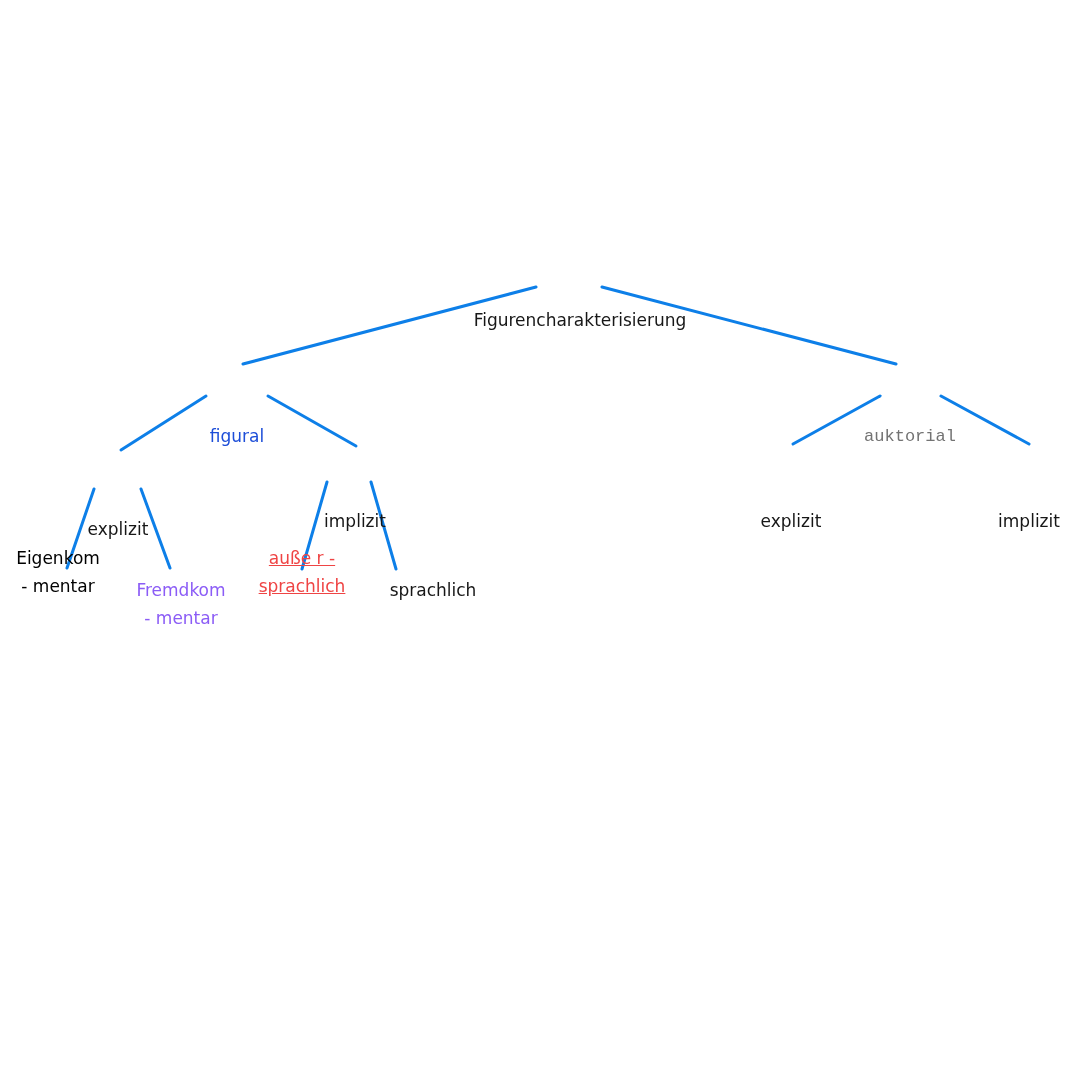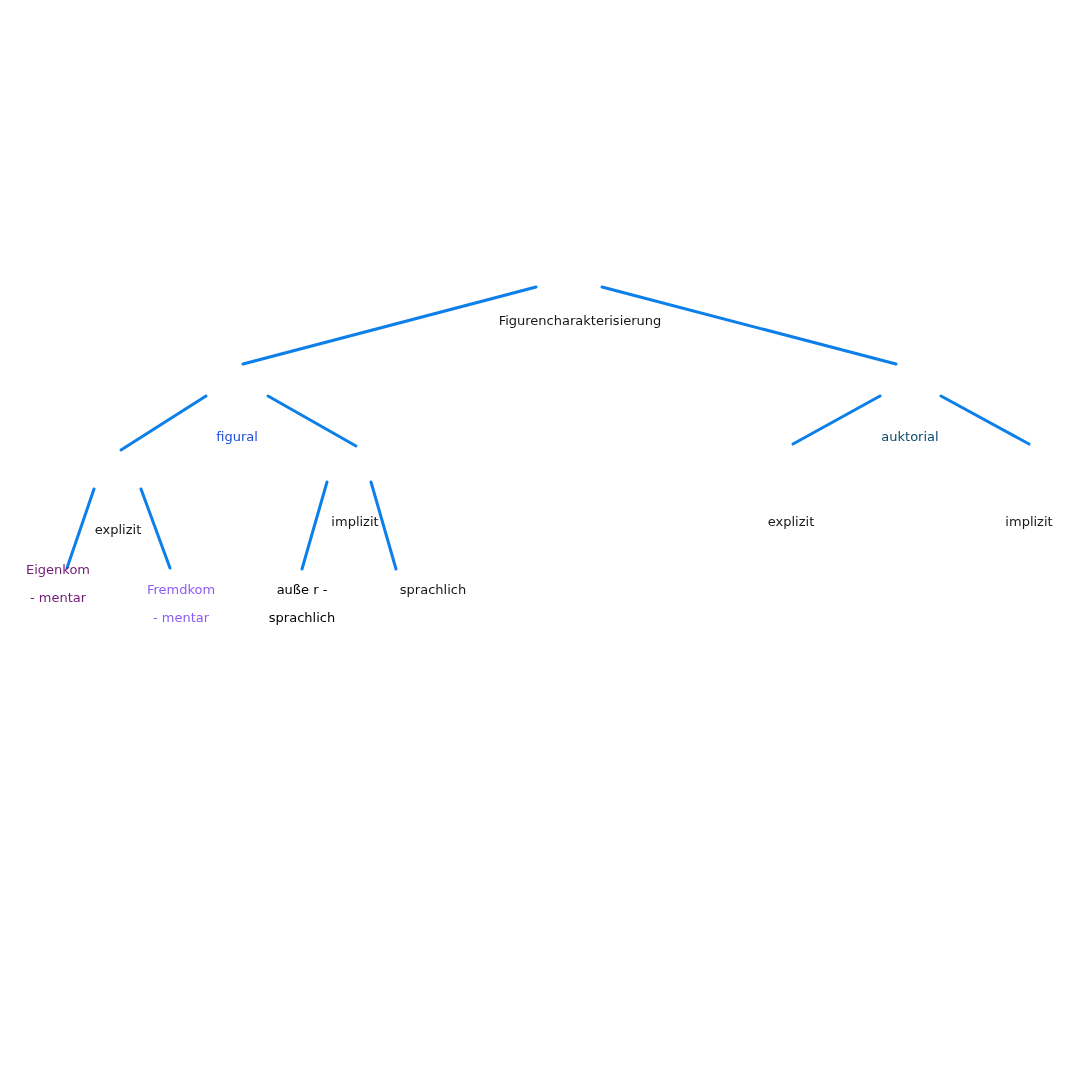--- a/index.html
+++ b/index.html
@@ -22,21 +22,21 @@
     position: absolute;
     left: 0;
     top: 0;
     width: 1080px;
     height: 1080px;
     pointer-events: none;
   }
   .node {
     position: absolute;
     color: #171717;
-    font-size: 13px;
+    font-size: 17px;
     line-height: 27px;
     white-space: pre;
     text-align: center;
     transform: translate(-50%, 0);
   }
   .node.multiline {
     white-space: normal;
     line-height: 28px;
   }
   .node-line {
@@ -64,51 +64,51 @@
   </svg>
 
   <div class="node" id="n-root" style="left: 580px; top: 253px; color: rgb(23, 23, 23);">
     <span class="node-line">Figurencharakterisierung</span>
   </div>
 
   <div class="node" id="n-figural" style="left: 237px; top: 369px; color: #1d4ed8;">
     <span class="node-line">figural</span>
   </div>
 
-  <div class="node" id="n-auktorial" style="left: 910px; top: 369px; color: #0c4a6e;">
+  <div class="node" id="n-auktorial" style="left: 910px; top: 369px; color: #737373; font-family: Liberation Mono, monospace;">
     <span class="node-line">auktorial</span>
   </div>
 
   <div class="node" id="n-figural_explizit" style="left: 118px; top: 462px; color: rgb(23, 23, 23);">
     <span class="node-line">explizit</span>
   </div>
 
   <div class="node" id="n-figural_implizit" style="left: 355px; top: 454px; color: rgb(23, 23, 23);">
     <span class="node-line">implizit</span>
   </div>
 
   <div class="node" id="n-auktorial_explizit" style="left: 791px; top: 454px; color: rgb(23, 23, 23);">
     <span class="node-line">explizit</span>
   </div>
 
   <div class="node" id="n-auktorial_implizit" style="left: 1029px; top: 454px; color: rgb(23, 23, 23);">
     <span class="node-line">implizit</span>
   </div>
 
-  <div class="node multiline" id="n-eigenkommentar" style="left: 58px; top: 556px; color: #701a75;">
+  <div class="node multiline" id="n-eigenkommentar" style="left: 58px; top: 544px; color: #000000;">
     <span class="node-line">Eigenkom</span>
     <span class="node-line">- mentar</span>
   </div>
 
   <div class="node multiline" id="n-fremdkommentar" style="left: 181px; top: 576px; color: #8b5cf6;">
     <span class="node-line">Fremdkom</span>
     <span class="node-line">- mentar</span>
   </div>
 
-  <div class="node multiline" id="n-aussersprachlich" style="left: 302px; top: 576px; color: #000000;">
+  <div class="node multiline" id="n-aussersprachlich" style="left: 302px; top: 544px; color: #ef4444; text-decoration: underline;">
     <span class="node-line">auße r -</span>
     <span class="node-line">sprachlich</span>
   </div>
 
   <div class="node multiline" id="n-sprachlich" style="left: 433px; top: 576px; color: rgb(23, 23, 23);">
     <span class="node-line">sprachlich</span>
     <span class="node-line"></span>
   </div>
 
 </div>

